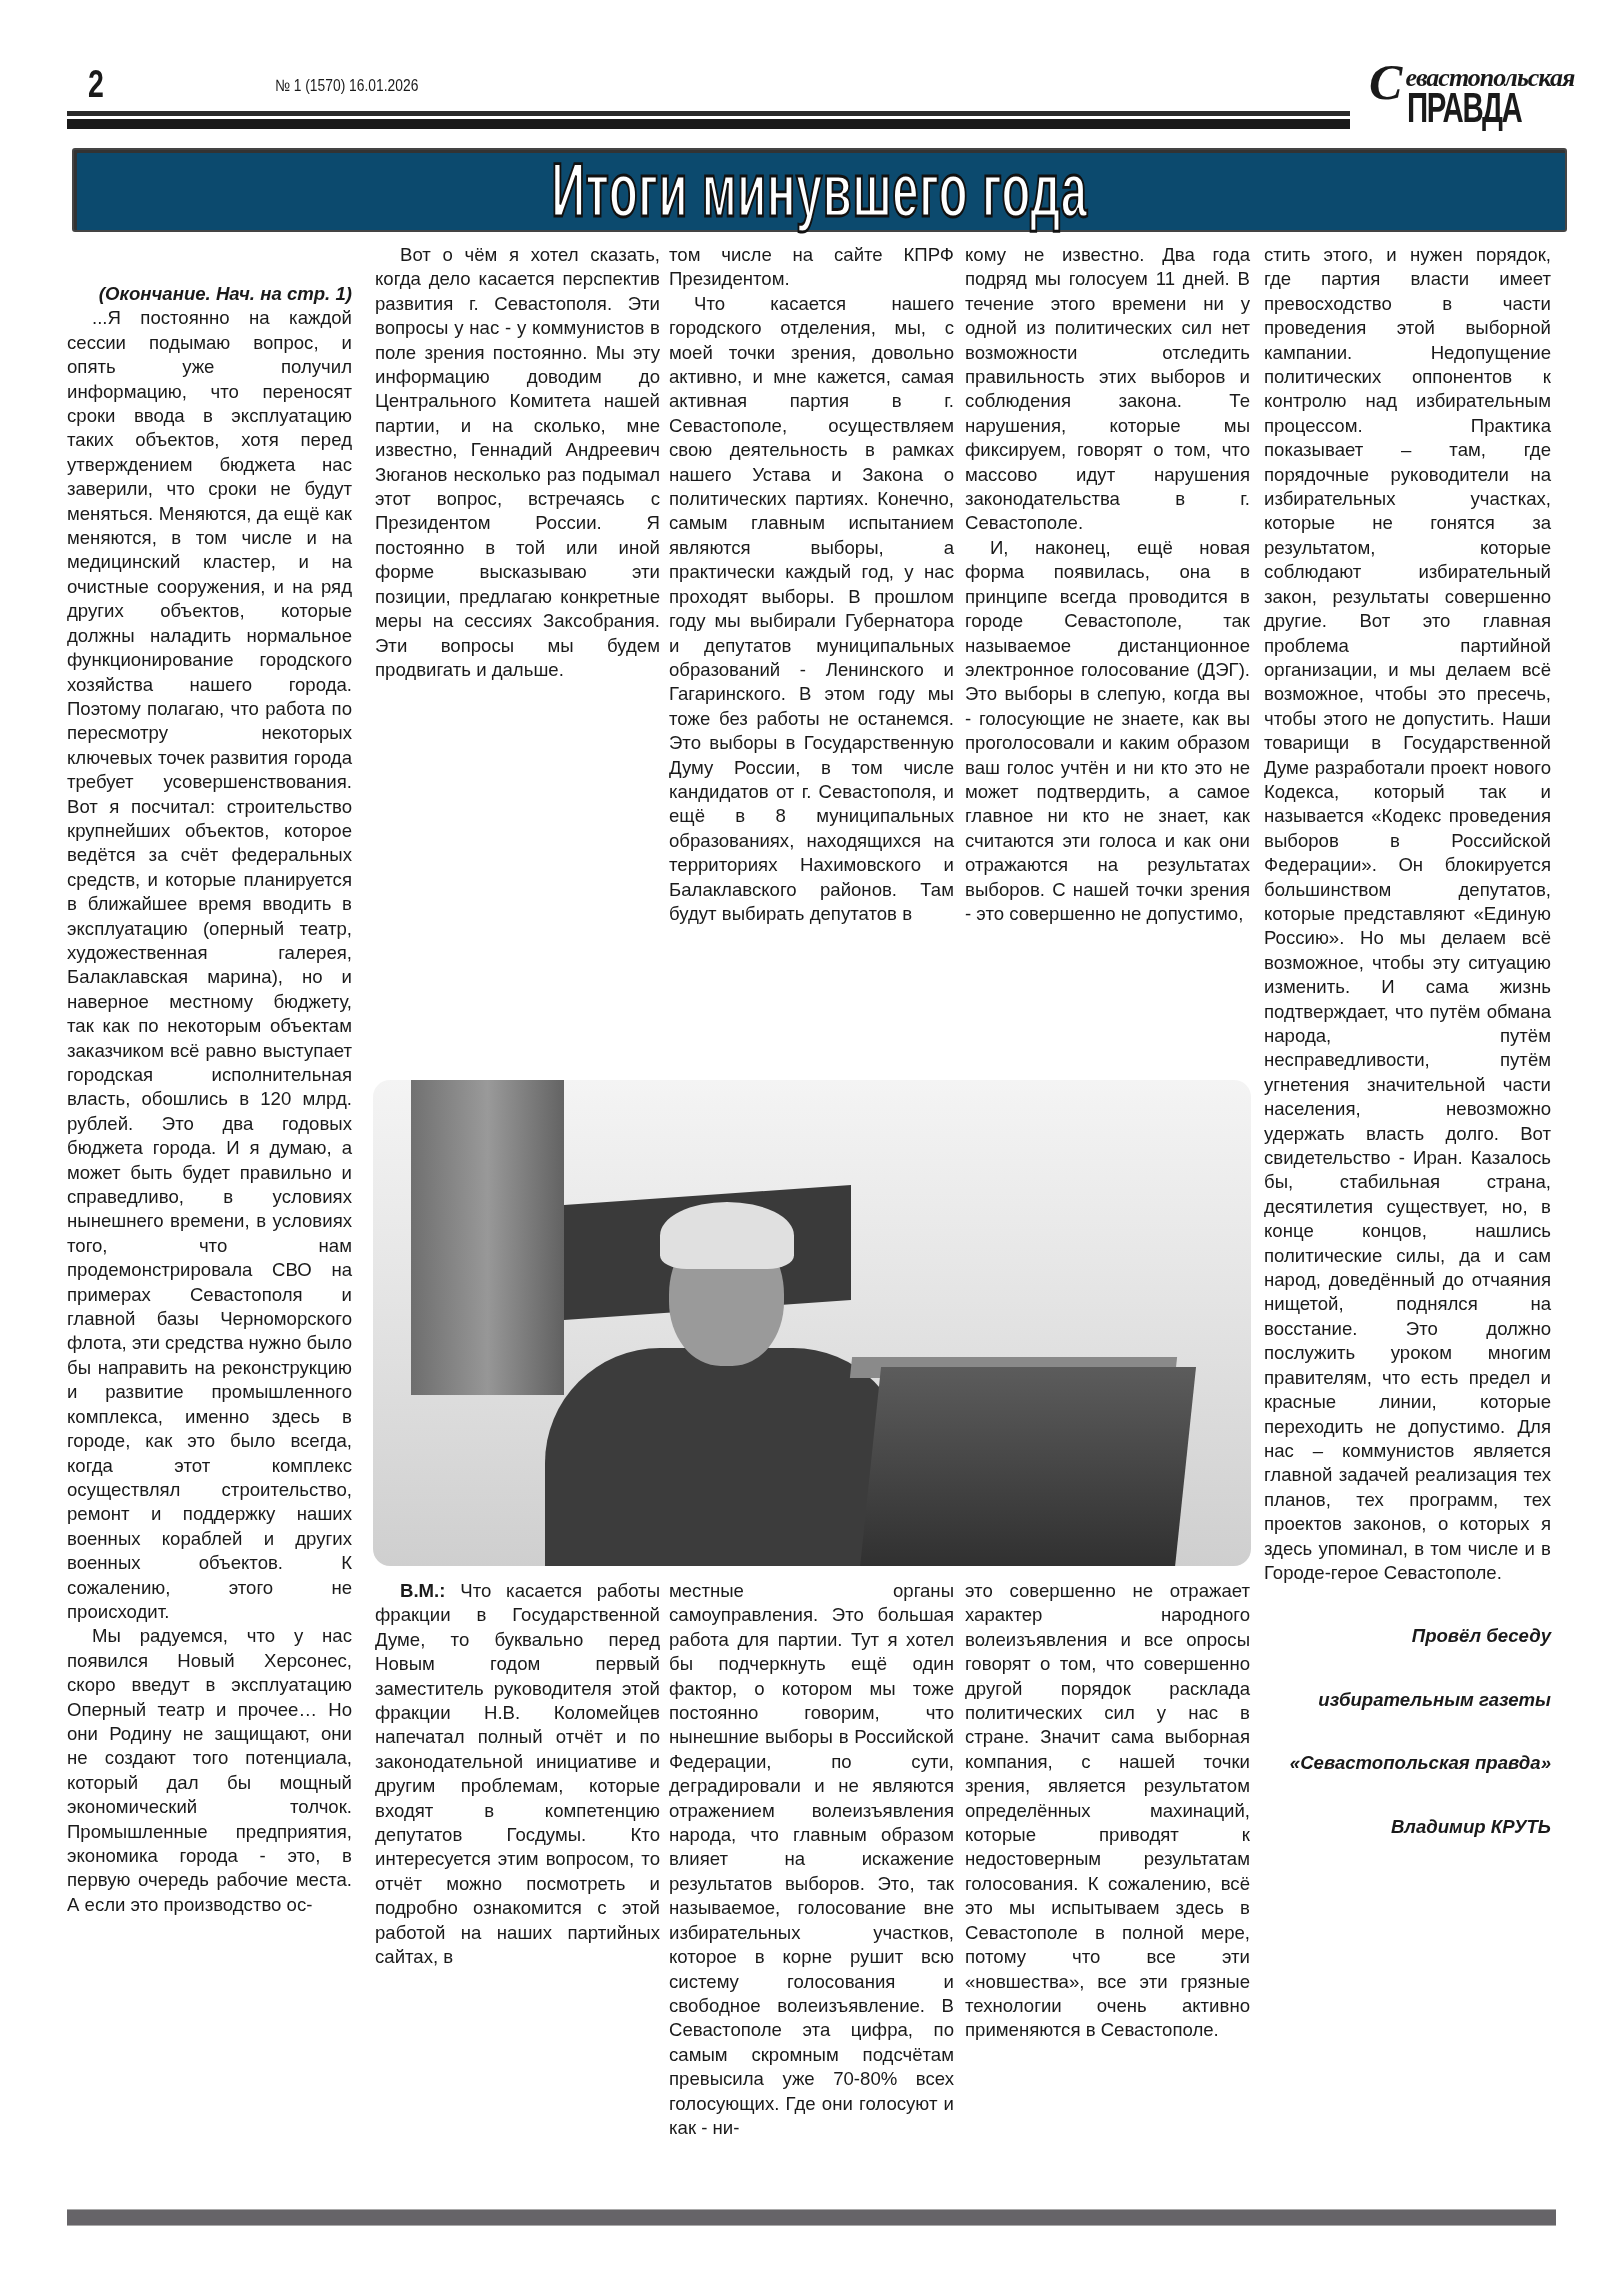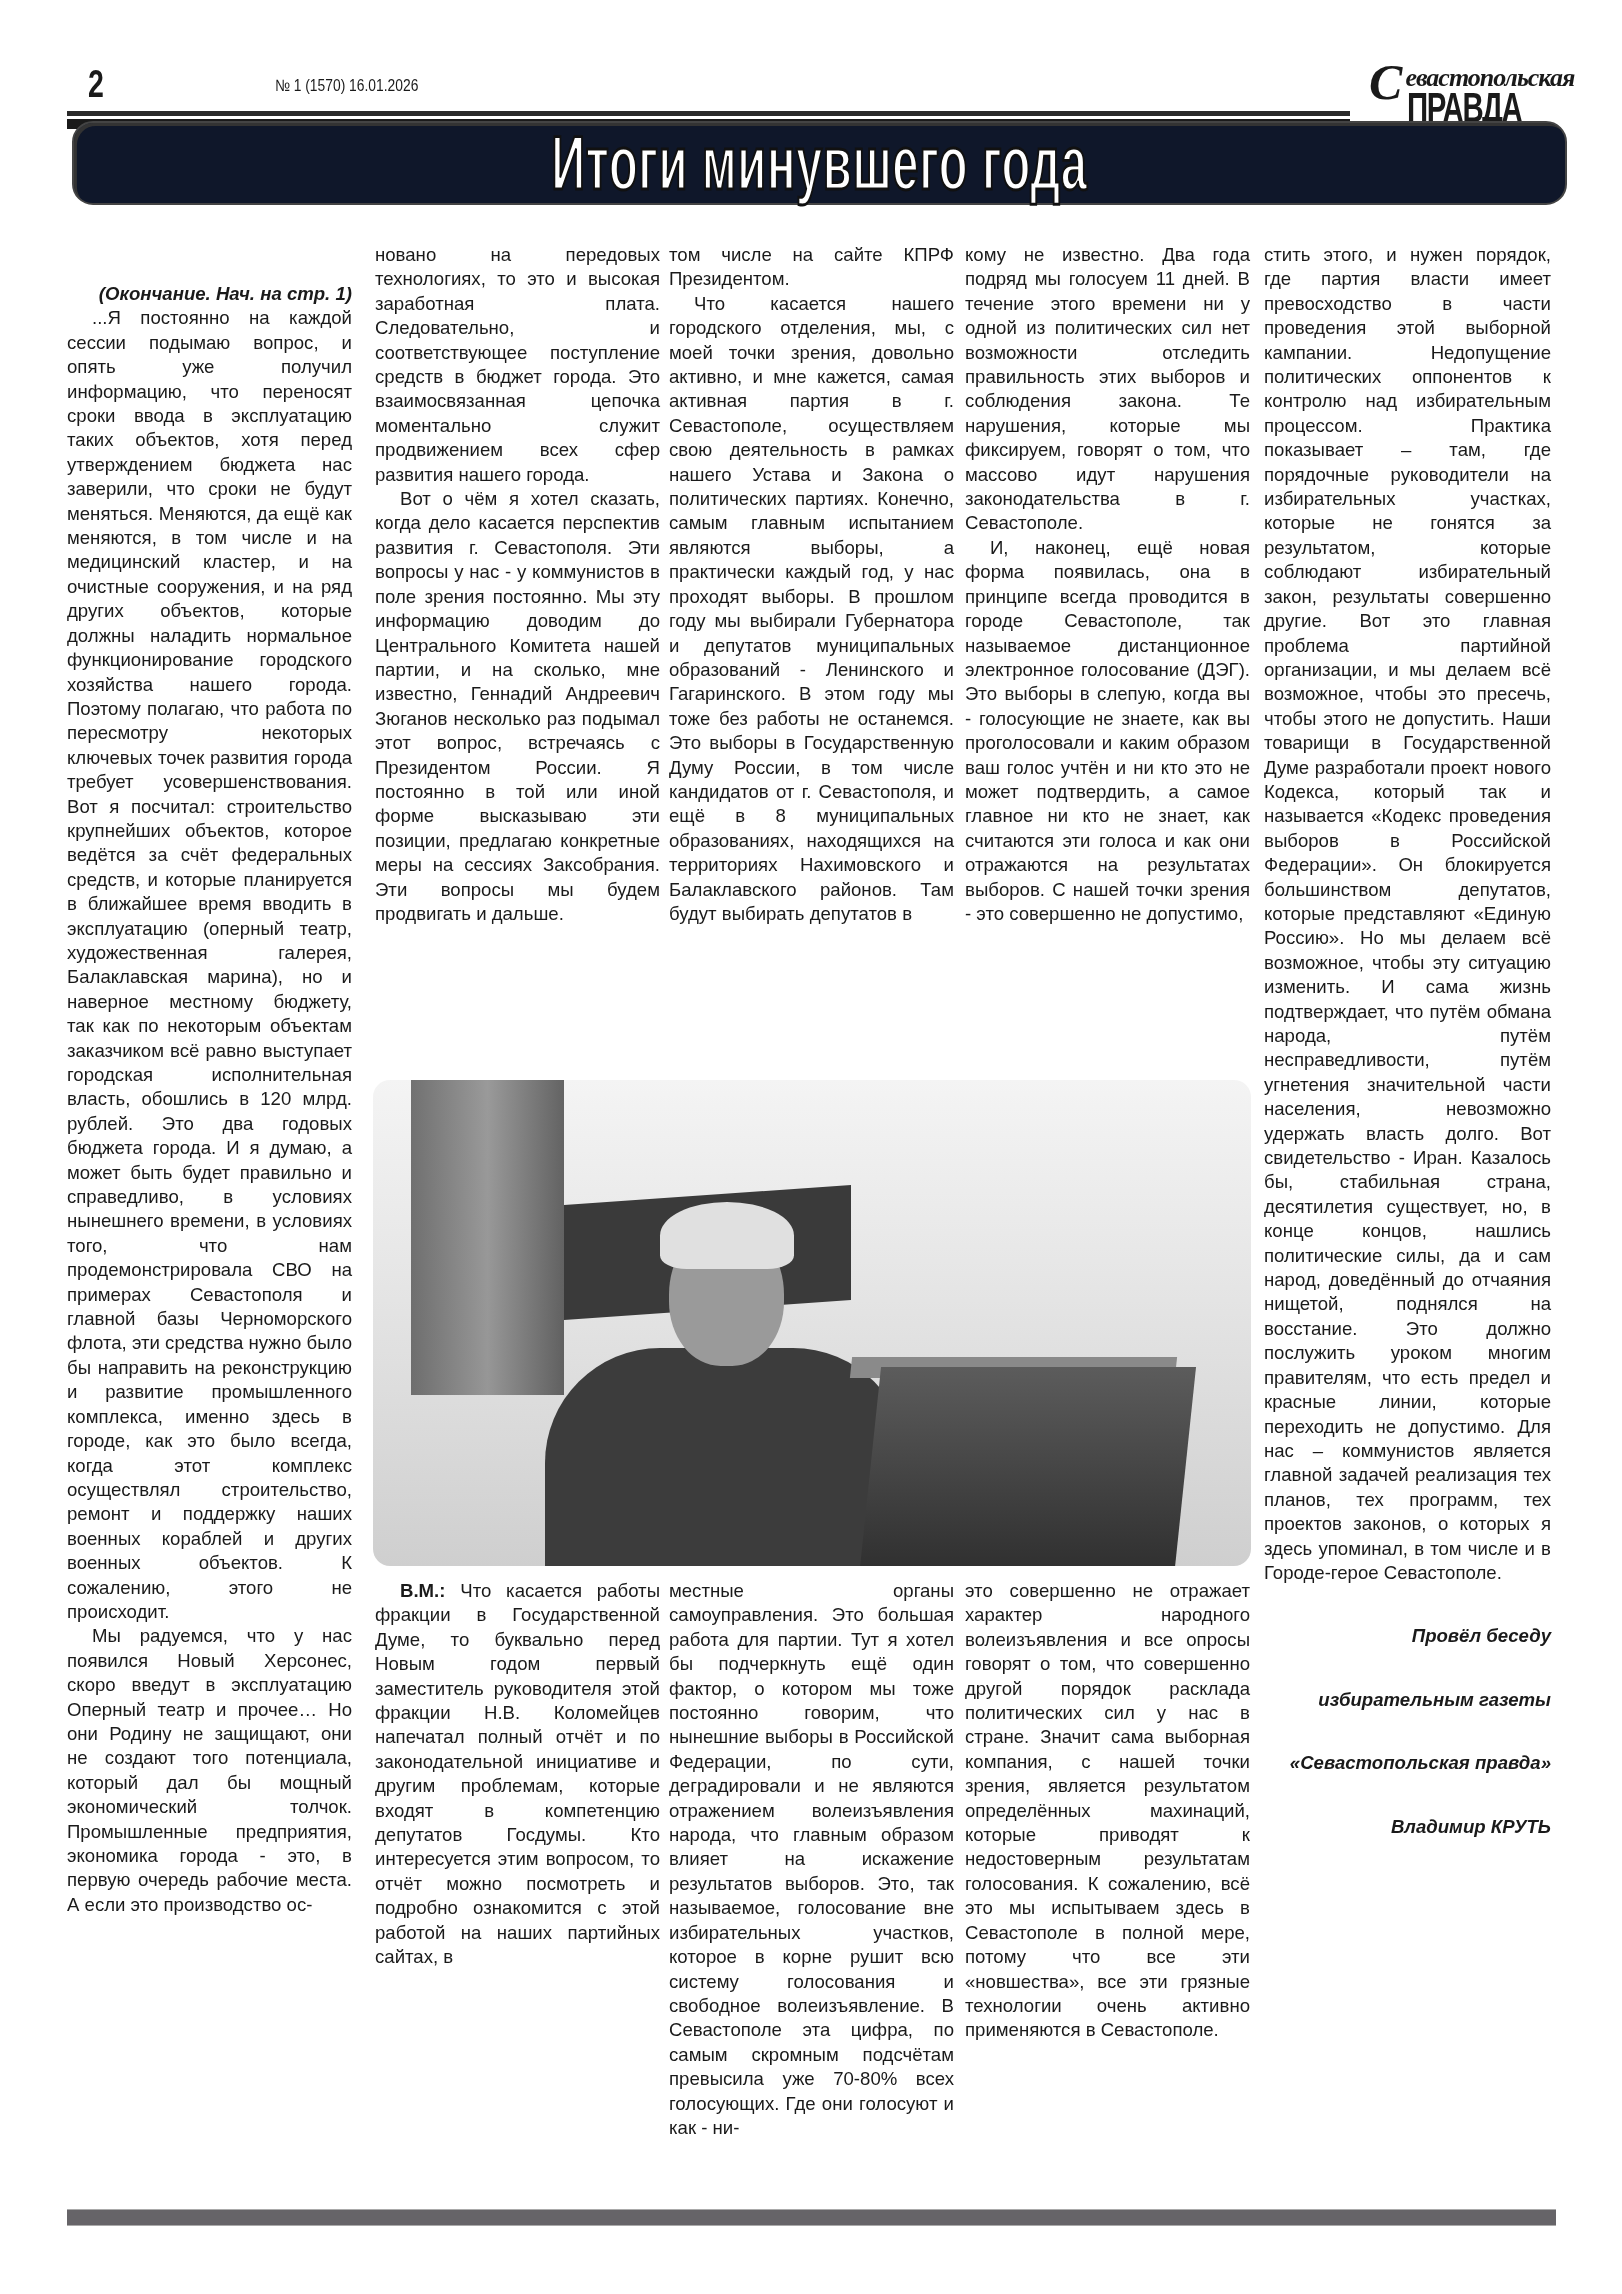--- a/index.html
+++ b/index.html
@@ -5,21 +5,21 @@
   html,body{margin:0;padding:0;background:#fff;}
   body{width:1622px;height:2294px;position:relative;overflow:hidden;font-family:"Liberation Sans",sans-serif;color:#1a1a1a;}
   .pagenum{position:absolute;left:88px;top:63px;font-family:"Liberation Sans",sans-serif;font-weight:bold;font-size:38px;transform:scaleX(0.75);transform-origin:left top;}
   .issue{position:absolute;left:275px;top:76px;font-size:16.3px;transform:scaleX(0.85);transform-origin:left top;}
   .rule1{position:absolute;left:67px;top:111px;width:1283px;height:4.8px;background:#2a2a2a;}
   .rule2{position:absolute;left:67px;top:119px;width:1283px;height:9.6px;background:#1a1a1a;}
   .logo{position:absolute;left:1369px;top:63px;width:201px;height:72px;}
   .logo .script{position:absolute;left:13.4px;top:0;font-family:"Liberation Serif",serif;font-style:italic;font-weight:bold;font-size:25px;letter-spacing:-1px;}
   .logo .script .big{font-size:50px;position:absolute;left:-13.4px;top:-9.6px;}
   .logo .pravda{position:absolute;left:38px;top:21px;font-weight:bold;font-size:42px;letter-spacing:-1.9px;transform:scaleX(0.7);transform-origin:left top;}
-  .banner{position:absolute;left:72px;top:121px;width:1491px;height:80px;background:#0f172a;border:2.9px solid #444;border-radius:21px;box-shadow:2.9px 2.9px 0 #333 inset;}
+  .banner{position:absolute;left:72px;top:148px;width:1491px;height:80px;background:#0c4a6e;border:2.9px solid #444;border-radius:3px;box-shadow:2.9px 2.9px 0 #333 inset;}
   .banner h1{margin:0;text-align:center;line-height:80px;font-size:76px;font-weight:bold;color:#fff;-webkit-text-stroke:2.9px #111;transform:scaleX(0.62);letter-spacing:1px;}
   .col{position:absolute;font-size:18.6px;line-height:24.4px;text-align:justify;}
   .col p{margin:0;text-indent:25px;}
   .col .noind{text-indent:0;}
   .col .italic{font-style:italic;font-weight:bold;text-align:right;margin-top:39px;}
   .col b{font-weight:bold;}
   .c1{left:67px;top:243px;width:285px;}
   .c2{left:375px;top:243px;width:285px;}
   .c3{left:669px;top:243px;width:285px;}
   .c4{left:965px;top:243px;width:285px;}
@@ -57,21 +57,20 @@
   <h1>Итоги минувшего года</h1>
 </div>
 
 <div class="col c1">
   <p class="italic noind">(Окончание. Нач. на стр. 1)</p>
   <p>...Я постоянно на каждой сессии подымаю вопрос, и опять уже получил информацию, что переносят сроки ввода в эксплуатацию таких объектов, хотя перед утверждением бюджета нас заверили, что сроки не будут меняться. Меняются, да ещё как меняются, в том числе и на медицинский кластер, и на очистные сооружения, и на ряд других объектов, которые должны наладить нормальное функционирование городского хозяйства нашего города. Поэтому полагаю, что работа по пересмотру некоторых ключевых точек развития города требует усовершенствования. Вот я посчитал: строительство крупнейших объектов, которое ведётся за счёт федеральных средств, и которые планируется в ближайшее время вводить в эксплуатацию (оперный театр, художественная галерея, Балаклавская марина), но и наверное местному бюджету, так как по некоторым объектам заказчиком всё равно выступает городская исполнительная власть, обошлись в 120 млрд. рублей. Это два годовых бюджета города. И я думаю, а может быть будет правильно и справедливо, в условиях нынешнего времени, в условиях того, что нам продемонстрировала СВО на примерах Севастополя и главной базы Черноморского флота, эти средства нужно было бы направить на реконструкцию и развитие промышленного комплекса, именно здесь в городе, как это было всегда, когда этот комплекс осуществлял строительство, ремонт и поддержку наших военных кораблей и других военных объектов. К сожалению, этого не происходит.</p>
   <p>Мы радуемся, что у нас появился Новый Херсонес, скоро введут в эксплуатацию Оперный театр и прочее… Но они Родину не защищают, они не создают того потенциала, который дал бы мощный экономический толчок. Промышленные предприятия, экономика города - это, в первую очередь рабочие места. А если это производство ос-</p>
 </div>
 
 <div class="col c2">
-  <p class="noind">новано на передовых технологиях, то это и высокая заработная плата. Следовательно, и соответствующее поступление средств в бюджет города. Это взаимосвязанная цепочка моментально служит продвижением всех сфер развития нашего города.</p>
   <p>Вот о чём я хотел сказать, когда дело касается перспектив развития г. Севастополя. Эти вопросы у нас - у коммунистов в поле зрения постоянно. Мы эту информацию доводим до Центрального Комитета нашей партии, и на сколько, мне известно, Геннадий Андреевич Зюганов несколько раз подымал этот вопрос, встречаясь с Президентом России. Я постоянно в той или иной форме высказываю эти позиции, предлагаю конкретные меры на сессиях Заксобрания. Эти вопросы мы будем продвигать и дальше.</p>
 </div>
 
 <div class="col c3">
   <p class="noind">том числе на сайте КПРФ Президентом.</p>
   <p>Что касается нашего городского отделения, мы, с моей точки зрения, довольно активно, и мне кажется, самая активная партия в г. Севастополе, осуществляем свою деятельность в рамках нашего Устава и Закона о политических партиях. Конечно, самым главным испытанием являются выборы, а практически каждый год, у нас проходят выборы. В прошлом году мы выбирали Губернатора и депутатов муниципальных образований - Ленинского и Гагаринского. В этом году мы тоже без работы не останемся. Это выборы в Государственную Думу России, в том числе кандидатов от г. Севастополя, и ещё в 8 муниципальных образованиях, находящихся на территориях Нахимовского и Балаклавского районов. Там будут выбирать депутатов в</p>
 </div>
 
 <div class="col c4">
   <p class="noind">кому не известно. Два года подряд мы голосуем 11 дней. В течение этого времени ни у одной из политических сил нет возможности отследить правильность этих выборов и соблюдения закона. Те нарушения, которые мы фиксируем, говорят о том, что массово идут нарушения законодательства в г. Севастополе.</p>

